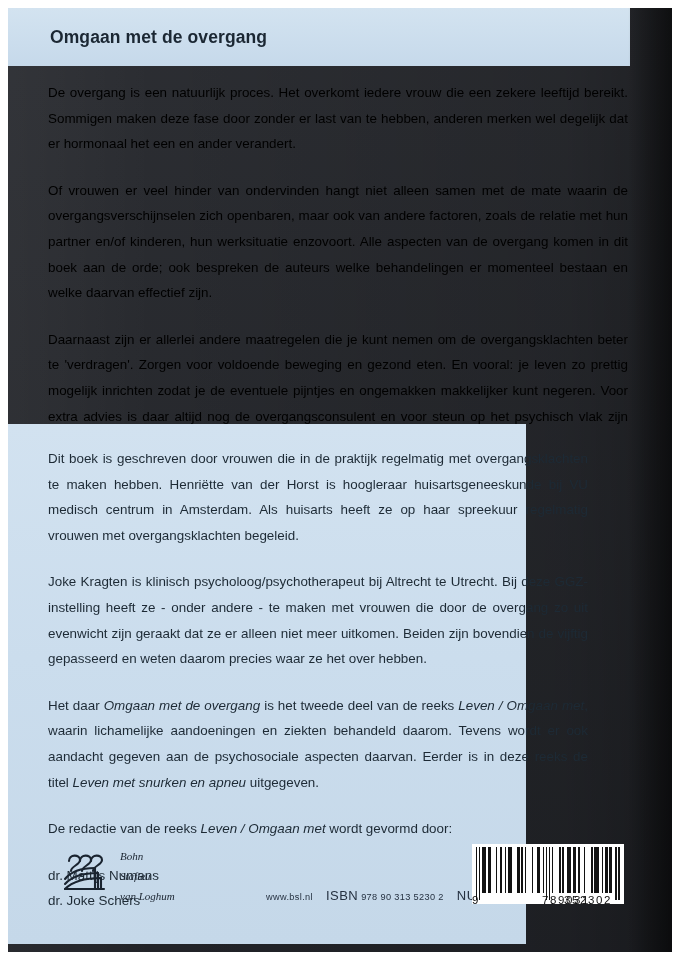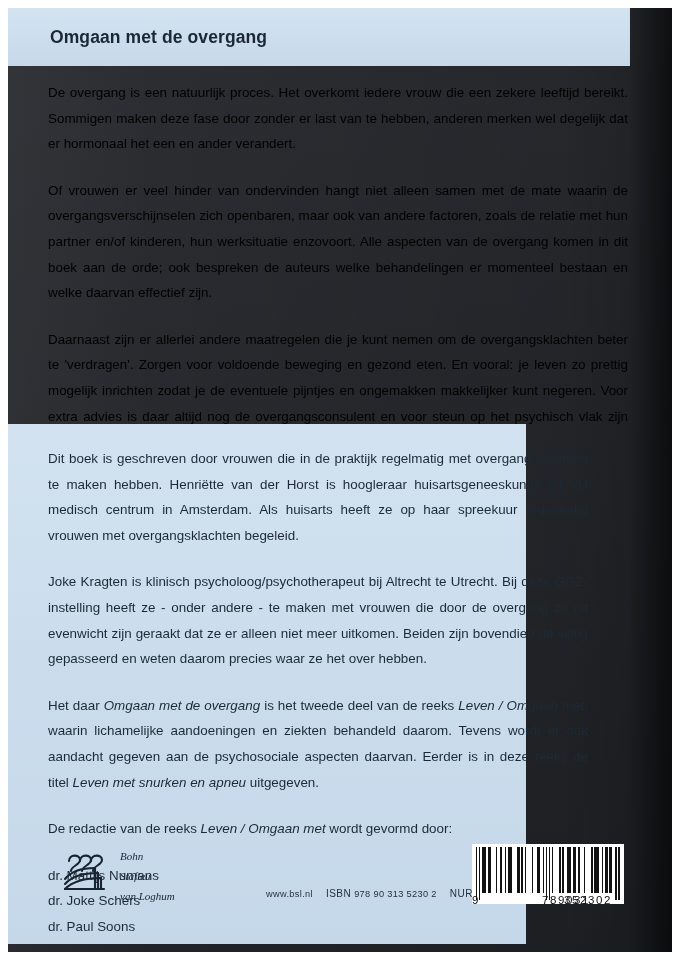--- a/index.html
+++ b/index.html
@@ -153,21 +153,21 @@
   .imprint-line {
     position: absolute;
     left: 218px;
     top: 44px;
     font-size: 9.2px;
     color: #253140;
     letter-spacing: 0.35px;
     white-space: nowrap;
   }
   .imprint-line .sc {
-    font-size: 10px;
+    font-size: 13px;
     letter-spacing: 0.5px;
   }
   .imprint-line .gap { display: inline-block; width: 13px; }
 
   
   .barcode-wrap {
     position: absolute;
     right: -8px;
     top: 0px;
     width: 172px;
@@ -243,21 +243,20 @@
   <div class="light-panel">
     <div class="light-copy">
       <p>Dit boek is geschreven door vrouwen die in de praktijk regelmatig met overgangsklachten te maken hebben. Henriëtte van der Horst is hoogleraar huisartsgeneeskunde bij VU medisch centrum in Amsterdam. Als huisarts heeft ze op haar spreekuur regelmatig vrouwen met overgangsklachten begeleid.</p>
       <p>Joke Kragten is klinisch psycholoog/psychotherapeut bij Altrecht te Utrecht. Bij deze GGZ-instelling heeft ze - onder andere - te maken met vrouwen die door de overgang zo uit evenwicht zijn geraakt dat ze er alleen niet meer uitkomen. Beiden zijn bovendien de vijftig gepasseerd en weten daarom precies waar ze het over hebben.</p>
       <p><span>Het daar </span><em>Omgaan met de overgang</em><span> is het tweede deel van de reeks </span><em>Leven / Omgaan met</em><span>, waarin lichamelijke aandoeningen en ziekten behandeld daarom. Tevens wordt er ook aandacht gegeven aan de psychosociale aspecten daarvan. Eerder is in deze reeks de titel </span><em>Leven met snurken en apneu</em><span> uitgegeven.</span></p>
 
       <p class="editors-intro"><span>De redactie van de reeks </span><em>Leven / Omgaan met</em><span> wordt gevormd door:</span></p>
       <ul class="editors">
         <li>dr. Mattijs Numans</li>
         <li>dr. Joke Schers</li>
-        <li>dr. Paul Soons</li>
       </ul>
     </div>
 
     <div class="footer">
 
       <div class="publisher">
         <svg class="publisher-mark" viewBox="0 0 46 48">
           <g fill="none" stroke="#1a2430" stroke-width="2.1" stroke-linecap="round">
             <path d="M7 15 C7 8, 18 8, 18 14 C18 19, 9 20, 9 25"></path>
             <path d="M18 15 C18 8, 29 8, 29 14 C29 19, 20 20, 20 25"></path>

